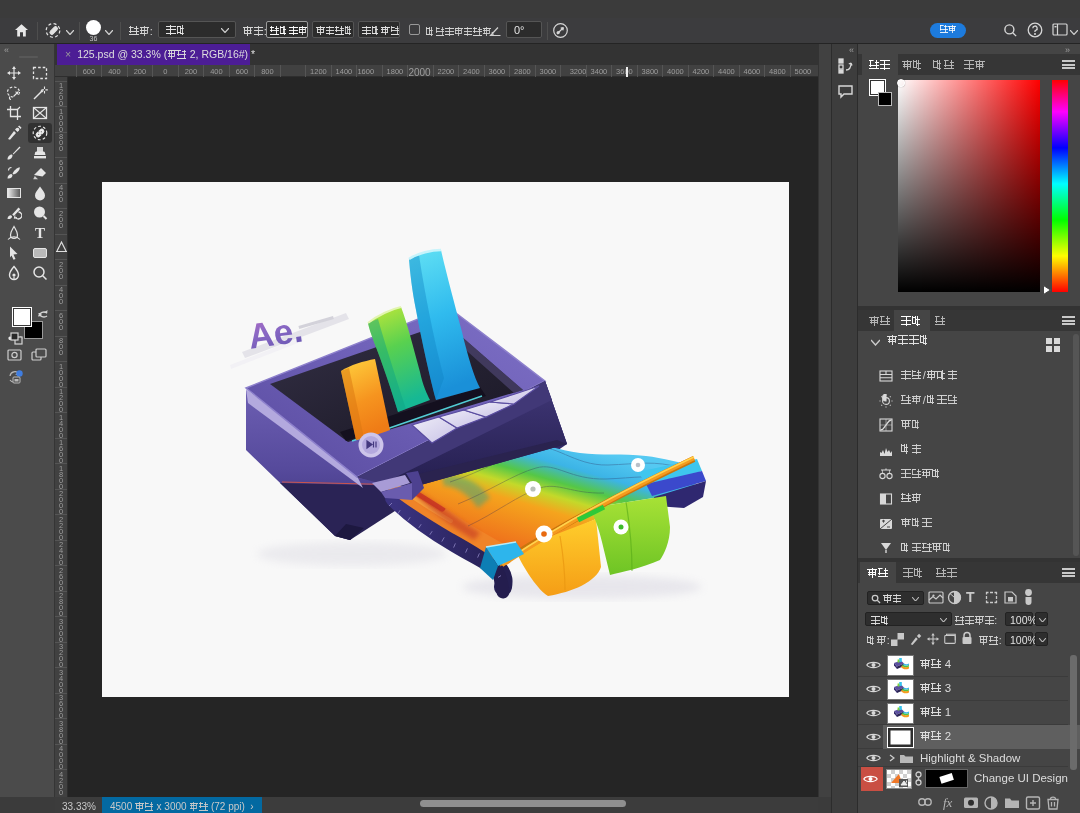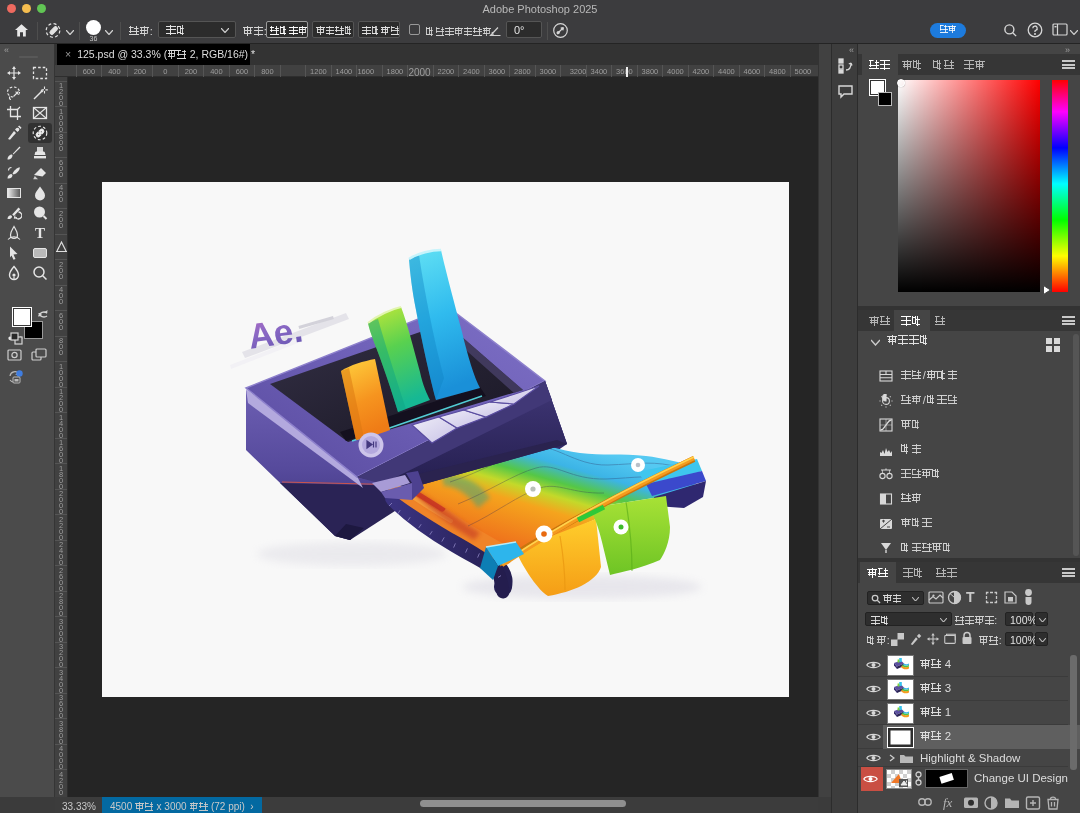--- a/index.html
+++ b/index.html
@@ -37,21 +37,21 @@
 
 #titlebar{position:absolute;left:0;top:0;width:1080px;height:18px;background:#3c3c3e;}
 .tl{position:absolute;top:4px;width:9px;height:9px;border-radius:50%;}
 #title{position:absolute;top:3px;left:0;width:1080px;text-align:center;font-size:11px;color:#b9b9b9;}
 
 #opts{position:absolute;left:0;top:18px;width:1080px;height:26px;background:#3c3c3e;border-bottom:1px solid #242424;color:#d8d8d8;font-size:11px;}
 .obox{position:absolute;top:3px;height:17px;background:#2c2c2c;border:1px solid #555;border-radius:2px;color:#e3e3e3;white-space:nowrap;overflow:hidden;}
 
 #toolbar{position:absolute;left:0;top:44px;width:55px;height:753px;background:#4b4b4b;border-right:1px solid #353535;}
 #tabbar{position:absolute;left:55px;top:44px;width:763px;height:21px;background:#333333;}
-#tab1{position:absolute;left:2px;top:0;width:193px;height:21px;background:#000000;color:#dedede;font-size:10.5px;line-height:21px;white-space:nowrap;}
+#tab1{position:absolute;left:2px;top:0;width:193px;height:21px;background:#4c1d95;color:#dedede;font-size:10.5px;line-height:21px;white-space:nowrap;}
 #rulh{position:absolute;left:55px;top:65px;width:763px;height:12px;background:#414141;border-bottom:1px solid #2e2e2e;}
 #rulv{position:absolute;left:55px;top:77px;width:13px;height:720px;background:#414141;border-right:1px solid #2e2e2e;}
 #canvas{position:absolute;left:68px;top:77px;width:750px;height:720px;background:#252525;}
 #artboard{position:absolute;left:34px;top:105px;width:687px;height:515px;background:#f8f8f8;}
 #vscroll{position:absolute;left:818px;top:44px;width:13px;height:753px;background:#414141;border-left:1px solid #333;}
 #statusbar{position:absolute;left:55px;top:797px;width:763px;height:16px;background:#3c3c3c;color:#c9c9c9;font-size:10px;}
 #collstrip{position:absolute;left:831px;top:44px;width:27px;height:769px;background:#3d3d3d;border-left:1px solid #2c2c2c;border-right:1px solid #2c2c2c;}
 #panels{position:absolute;left:858px;top:44px;width:222px;height:769px;background:#454545;}
 .ptabbar{position:absolute;left:0;width:222px;height:21px;background:#363636;color:#b5b5b5;font-size:11.5px;}
 .ptab{position:absolute;top:0;height:21px;line-height:22px;padding:0 7px;}
@@ -63,26 +63,20 @@
 .dlab{position:absolute;left:43px;top:5px;}
 .ibox{position:absolute;background:#2e2e2e;border:1px solid #222;border-radius:2px;color:#e0e0e0;font-size:11px;}
 .lrow{position:absolute;left:0;width:210px;height:24px;color:#ddd;font-size:11.5px;}
 .eye{position:absolute;left:8px;top:7px;width:15px;height:10px;}
 .lthumb{position:absolute;left:30px;top:2.5px;width:25px;height:19px;background:#fff;outline:1px solid #777;}
 .lname{position:absolute;left:62px;top:5px;}
 </style></head>
 <body>
 <div id="app">
 
-<div id="titlebar">
- <div class="tl" style="left:6.5px;background:#ee6a5f"></div>
- <div class="tl" style="left:21.5px;background:#f5bd4f"></div>
- <div class="tl" style="left:36.5px;background:#61c554"></div>
- <div id="title">Adobe Photoshop 2025</div>
-</div>
 
 <div id="opts">
  <div class="ab" style="left:37px;top:4px;width:1px;height:18px;background:#4e4e4e;"></div>
  <div class="ab" style="left:79px;top:4px;width:1px;height:18px;background:#4e4e4e;"></div>
  <div class="ab" style="left:120px;top:4px;width:1px;height:18px;background:#4e4e4e;"></div>
  <div class="ab" style="left:547px;top:4px;width:1px;height:18px;background:#4e4e4e;"></div>
  <svg class="ab" style="left:14px;top:5px" width="15" height="15" viewBox="0 0 15 15">
         <path d="M7.5 1.2 L14 7 H11.8 V13.5 H9 V9.2 H6 V13.5 H3.2 V7 H1 Z" fill="#e8e8e8"></path>
       </svg>
  <svg class="ab" style="left:45px;top:4px" width="22" height="17" viewBox="0 0 22 17">

